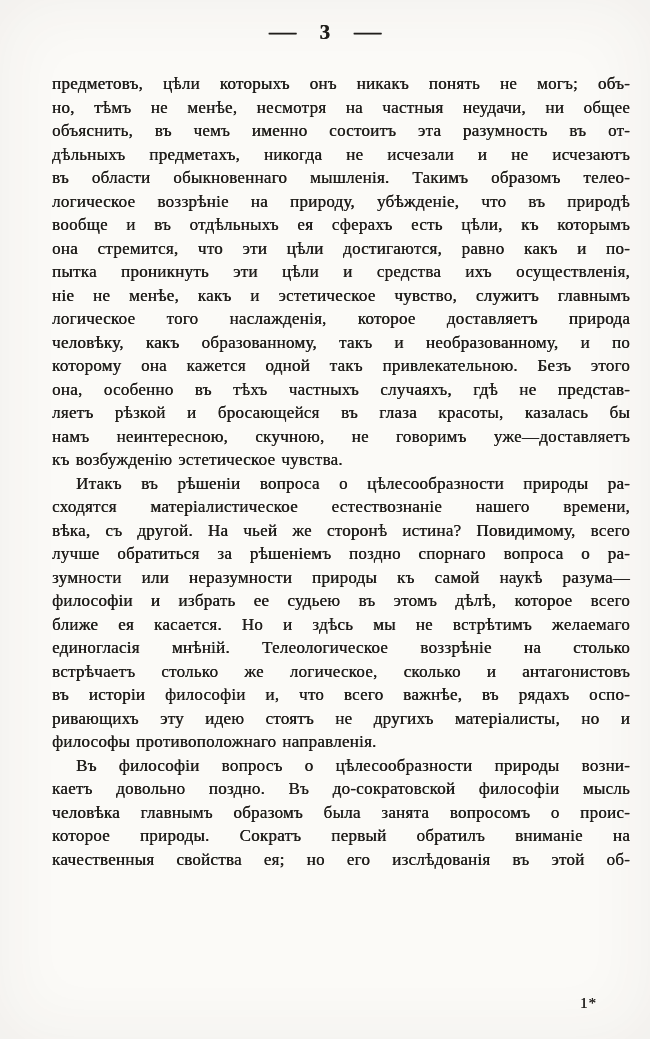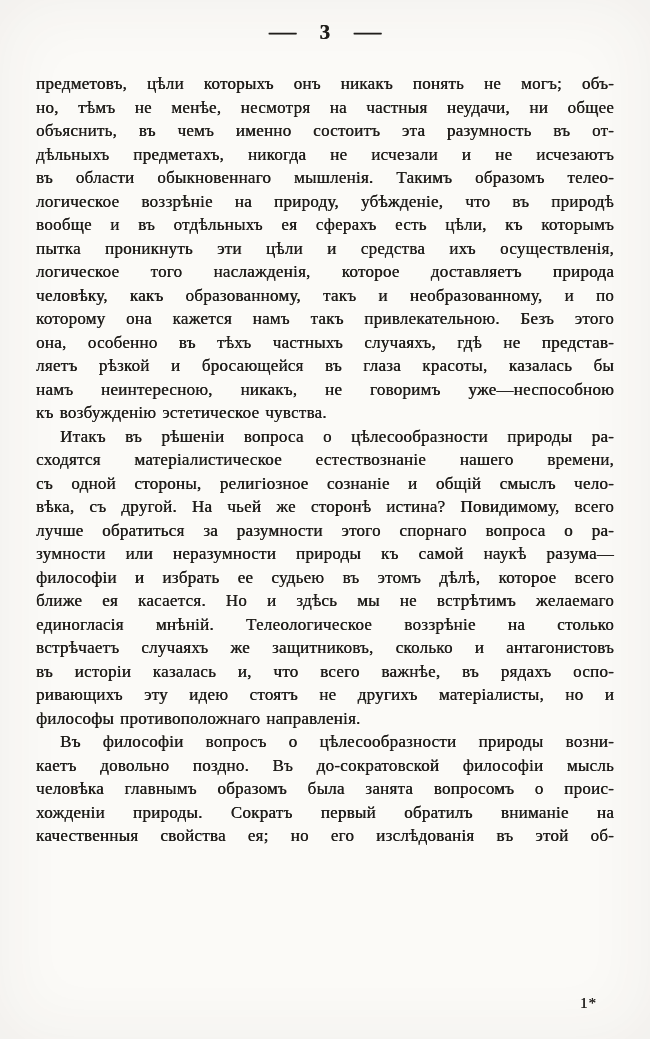--- a/index.html
+++ b/index.html
@@ -29,21 +29,21 @@
     align-items: center;
     gap: 26px;
     font-size: 21px;
     font-weight: bold;
     letter-spacing: 0.5px;
     text-shadow: 0.3px 0 0 currentColor;
   }
   .running-head .dash { transform: scaleX(1.3); }
   .text-block {
     position: absolute;
-    left: 36px;
+    left: 52px;
     top: 72px;
     width: 578px;
   }
   .line {
     height: 23.5px;
     line-height: 23.5px;
     font-size: 17px;
     letter-spacing: 0.25px;
     word-spacing: 1.5px;
     text-shadow: 0.35px 0 0 currentColor;
@@ -76,43 +76,44 @@
   </div>
 
   <div class="text-block">
       <div class="line just">предметовъ, цѣли которыхъ онъ никакъ понять не могъ; объ-</div>
       <div class="line just">но, тѣмъ не менѣе, несмотря на частныя неудачи, ни общее</div>
       <div class="line just">объяснить, въ чемъ именно состоитъ эта разумность въ от-</div>
       <div class="line just">дѣльныхъ предметахъ, никогда не исчезали и не исчезаютъ</div>
       <div class="line just">въ области обыкновеннаго мышленія. Такимъ образомъ телео-</div>
       <div class="line just">логическое воззрѣніе на природу, убѣжденіе, что въ природѣ</div>
       <div class="line just">вообще и въ отдѣльныхъ ея сферахъ есть цѣли, къ которымъ</div>
+      <div class="line just">она стремится, что эти цѣли достигаются, равно какъ и по-</div>
       <div class="line just">пытка проникнуть эти цѣли и средства ихъ осуществленія,</div>
+      <div class="line just">ніе не менѣе, какъ и эстетическое чувство, служитъ главнымъ</div>
       <div class="line just">логическое того наслажденія, которое доставляетъ природа</div>
       <div class="line just">человѣку, какъ образованному, такъ и необразованному, и по</div>
-      <div class="line just">которому она кажется намъ такъ привлекательною. Безъ этого</div>
+      <div class="line just">которому она кажется одной такъ привлекательною. Безъ этого</div>
       <div class="line just">она, особенно въ тѣхъ частныхъ случаяхъ, гдѣ не представ-</div>
       <div class="line just">ляетъ рѣзкой и бросающейся въ глаза красоты, казалась бы</div>
-      <div class="line just">намъ неинтересною, никакъ, не говоримъ уже—неспособною</div>
+      <div class="line just">намъ неинтересною, скучною, не говоримъ уже—доставляетъ</div>
       <div class="line">къ возбужденію эстетическое чувства.</div>
       <div class="line just indent">Итакъ въ рѣшеніи вопроса о цѣлесообразности природы ра-</div>
       <div class="line just">сходятся матеріалистическое естествознаніе нашего времени,</div>
-      <div class="line just">съ одной стороны, религіозное сознаніе и общій смыслъ чело-</div>
       <div class="line just">вѣка, съ другой. На чьей же сторонѣ истина? Повидимому, всего</div>
-      <div class="line just">лучше обратиться за разумности этого спорнаго вопроса о ра-</div>
+      <div class="line just">лучше обратиться за рѣшеніемъ поздно спорнаго вопроса о ра-</div>
       <div class="line just">зумности или неразумности природы къ самой наукѣ разума—</div>
       <div class="line just">философіи и избрать ее судьею въ этомъ дѣлѣ, которое всего</div>
       <div class="line just">ближе ея касается. Но и здѣсь мы не встрѣтимъ желаемаго</div>
       <div class="line just">единогласія мнѣній. Телеологическое воззрѣніе на столько</div>
-      <div class="line just">встрѣчаетъ случаяхъ же защитниковъ, сколько и антагонистовъ</div>
-      <div class="line just">въ исторіи казалась и, что всего важнѣе, въ рядахъ оспо-</div>
+      <div class="line just">встрѣчаетъ столько же логическое, сколько и антагонистовъ</div>
+      <div class="line just">въ исторіи философіи и, что всего важнѣе, въ рядахъ оспо-</div>
       <div class="line just">ривающихъ эту идею стоятъ не другихъ матеріалисты, но и</div>
       <div class="line">философы противоположнаго направленія.</div>
       <div class="line just indent">Въ философіи вопросъ о цѣлесообразности природы возни-</div>
       <div class="line just">каетъ довольно поздно. Въ до-сократовской философіи мысль</div>
       <div class="line just">человѣка главнымъ образомъ была занята вопросомъ о проис-</div>
-      <div class="line just">хожденіи природы. Сократъ первый обратилъ вниманіе на</div>
+      <div class="line just">которое природы. Сократъ первый обратилъ вниманіе на</div>
       <div class="line just">качественныя свойства ея; но его изслѣдованія въ этой об-</div>
     </div>
 
   <div class="signature-mark">1*</div>
 
 </div>
 
 </body></html>

